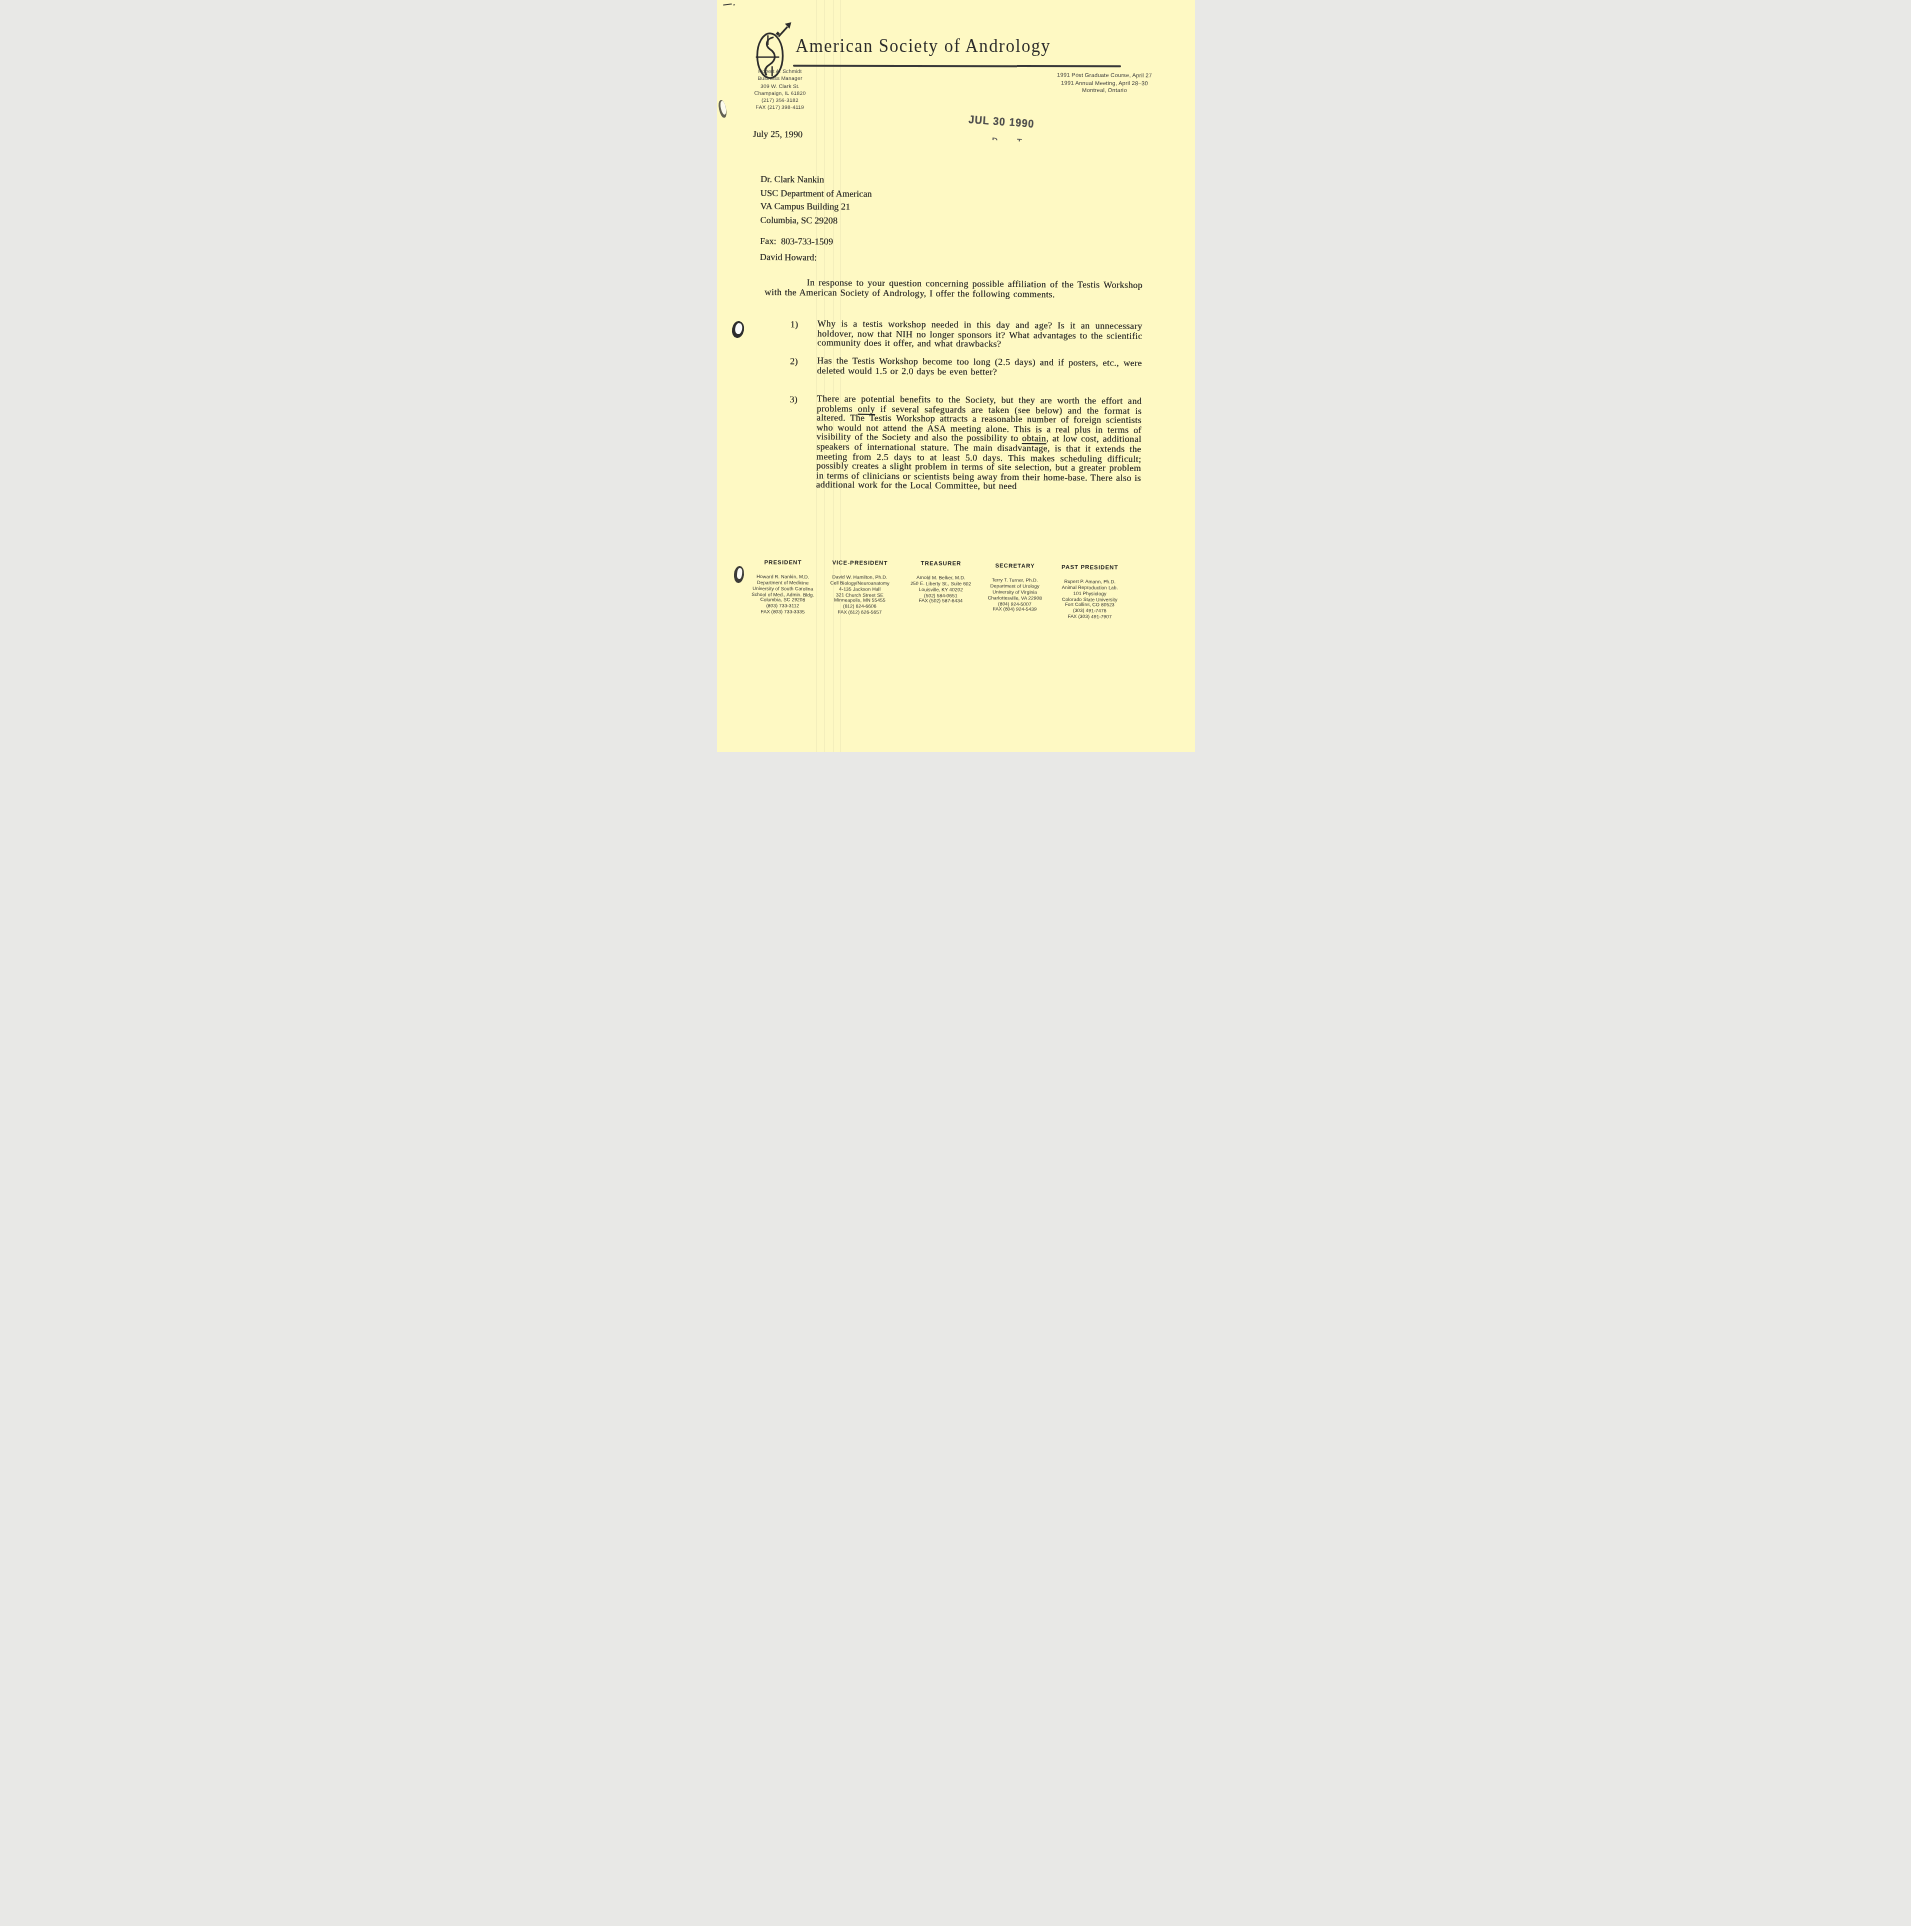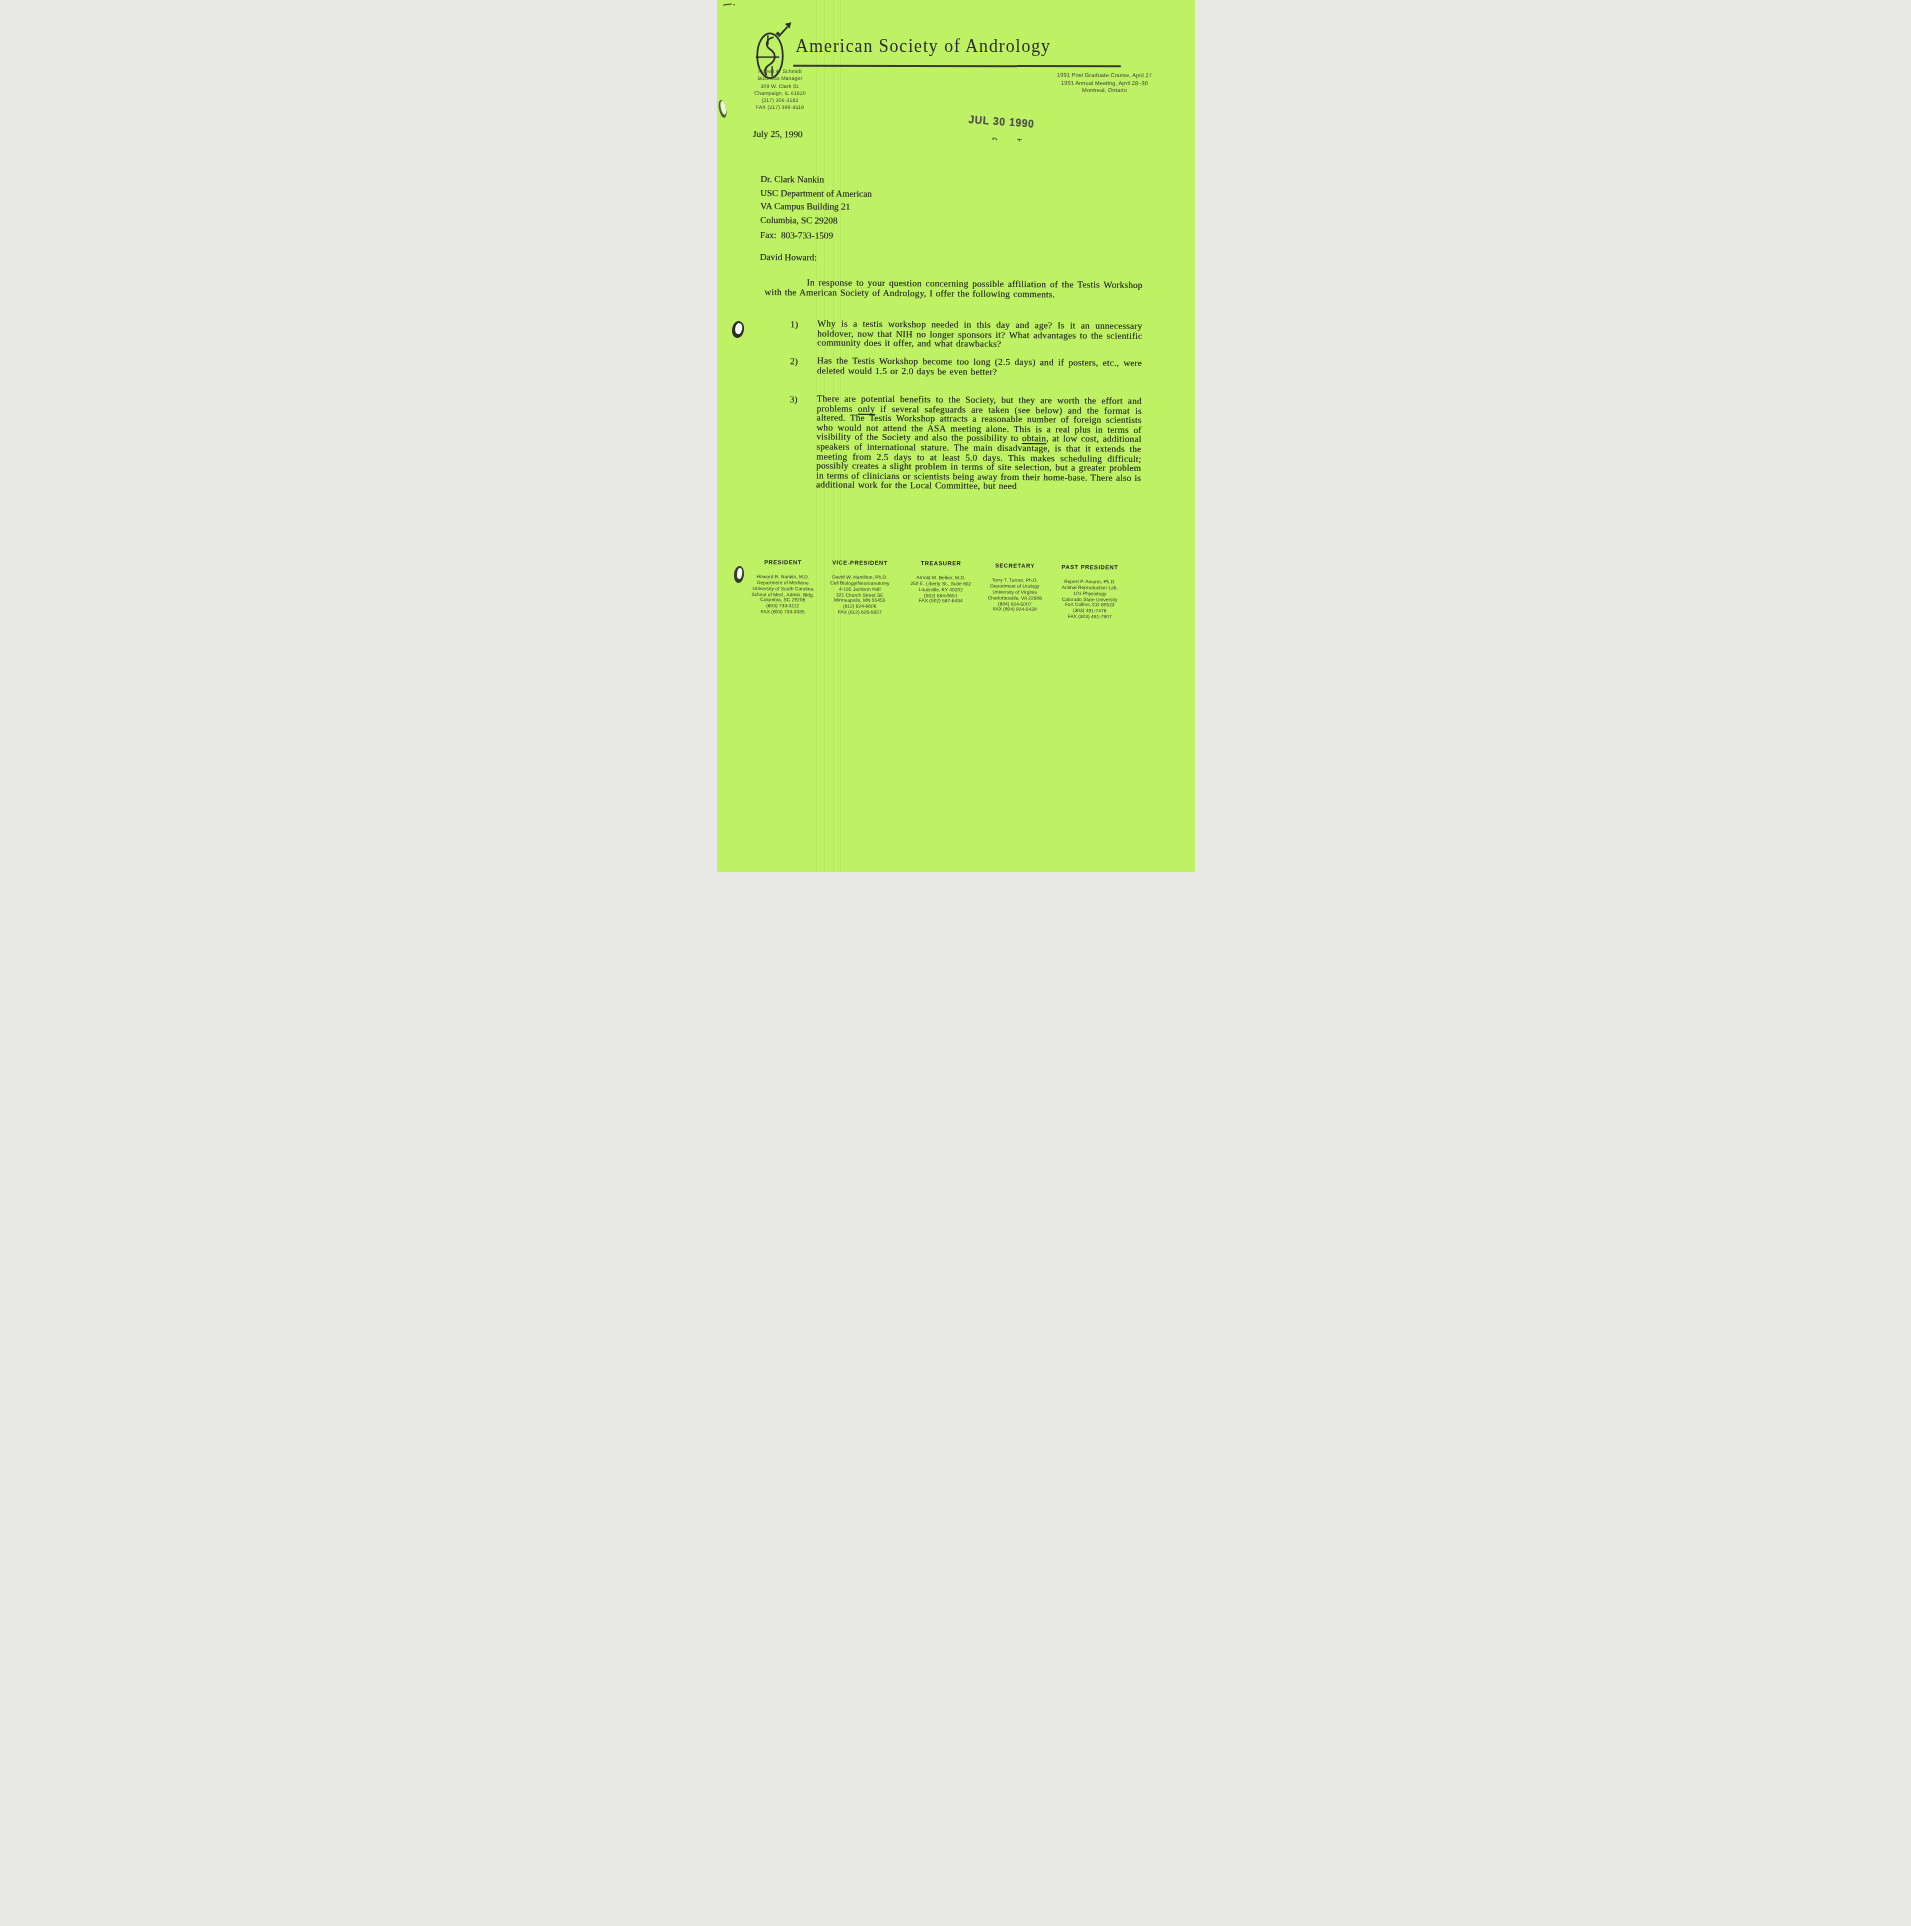--- a/index.html
+++ b/index.html
@@ -1,18 +1,18 @@
 <!DOCTYPE html>
 <html style="font-size:6.2px"><head>
 <meta charset="utf-8">
 <style>
   html,body{margin:0;padding:0;background:#e8e8e6;}
   .sheet{
-    position:relative;width:478px;height:872px;margin:0 auto;
-    background:#bef264;overflow:hidden;
+    position:relative;width:478px;height:752px;margin:0 auto;
+    background:#fef9c3;overflow:hidden;
     font-family:"Liberation Serif","DejaVu Serif",serif;color:#202020;
   }
   
   .logo{position:absolute;left:36px;top:22.3px;width:39px;height:61px;}
   .org-name{
     position:absolute;left:79px;top:35px;margin:0;
     font-family:"Liberation Serif","DejaVu Serif",serif;font-weight:400;
     font-size:17.7px;letter-spacing:1px;color:#2a2a2a;white-space:nowrap;
     transform:scaleY(1.06);transform-origin:left top;
   }
@@ -44,21 +44,21 @@
     position:absolute;left:275px;top:137px;height:3.9px;overflow:hidden;
     font-family:"Liberation Sans","DejaVu Sans",sans-serif;font-weight:700;
     font-size:8px;letter-spacing:8.5px;color:#5a5a5a;transform:rotate(3deg);
   }
   
   .typed{position:absolute;left:0;top:0;width:100%;height:100%;
     transform:rotate(0.45deg);transform-origin:46px 116px;}
   .tw{color:#1f1f1f;text-shadow:0.1px 0.1px 0.2px rgba(30,30,30,0.45);}
   .date-line{position:absolute;left:36px;top:129px;font-size:9.2px;white-space:pre;}
   .recipient{position:absolute;left:44px;top:173px;font-size:9.2px;line-height:13.5px;}
-  .fax-line{position:absolute;left:44px;top:230px;font-size:9.2px;white-space:pre;text-align:center;}
+  .fax-line{position:absolute;left:44px;top:236px;font-size:9.2px;white-space:pre;text-align:center;}
   .salutation{position:absolute;left:44px;top:252px;font-size:9.2px;}
   .para{
     position:absolute;left:49px;width:378px;font-size:9.2px;line-height:9.6px;
     letter-spacing:0.2px;word-spacing:0.6px;text-align:justify;margin:0;
   }
   .para.intro{top:278px;text-indent:42px;}
   .item{position:absolute;left:75px;width:352px;}
   .item .num{position:absolute;left:0;top:0;font-size:9.2px;}
   .item .itext{
     display:block;margin-left:27px;font-size:9.2px;line-height:9.6px;

